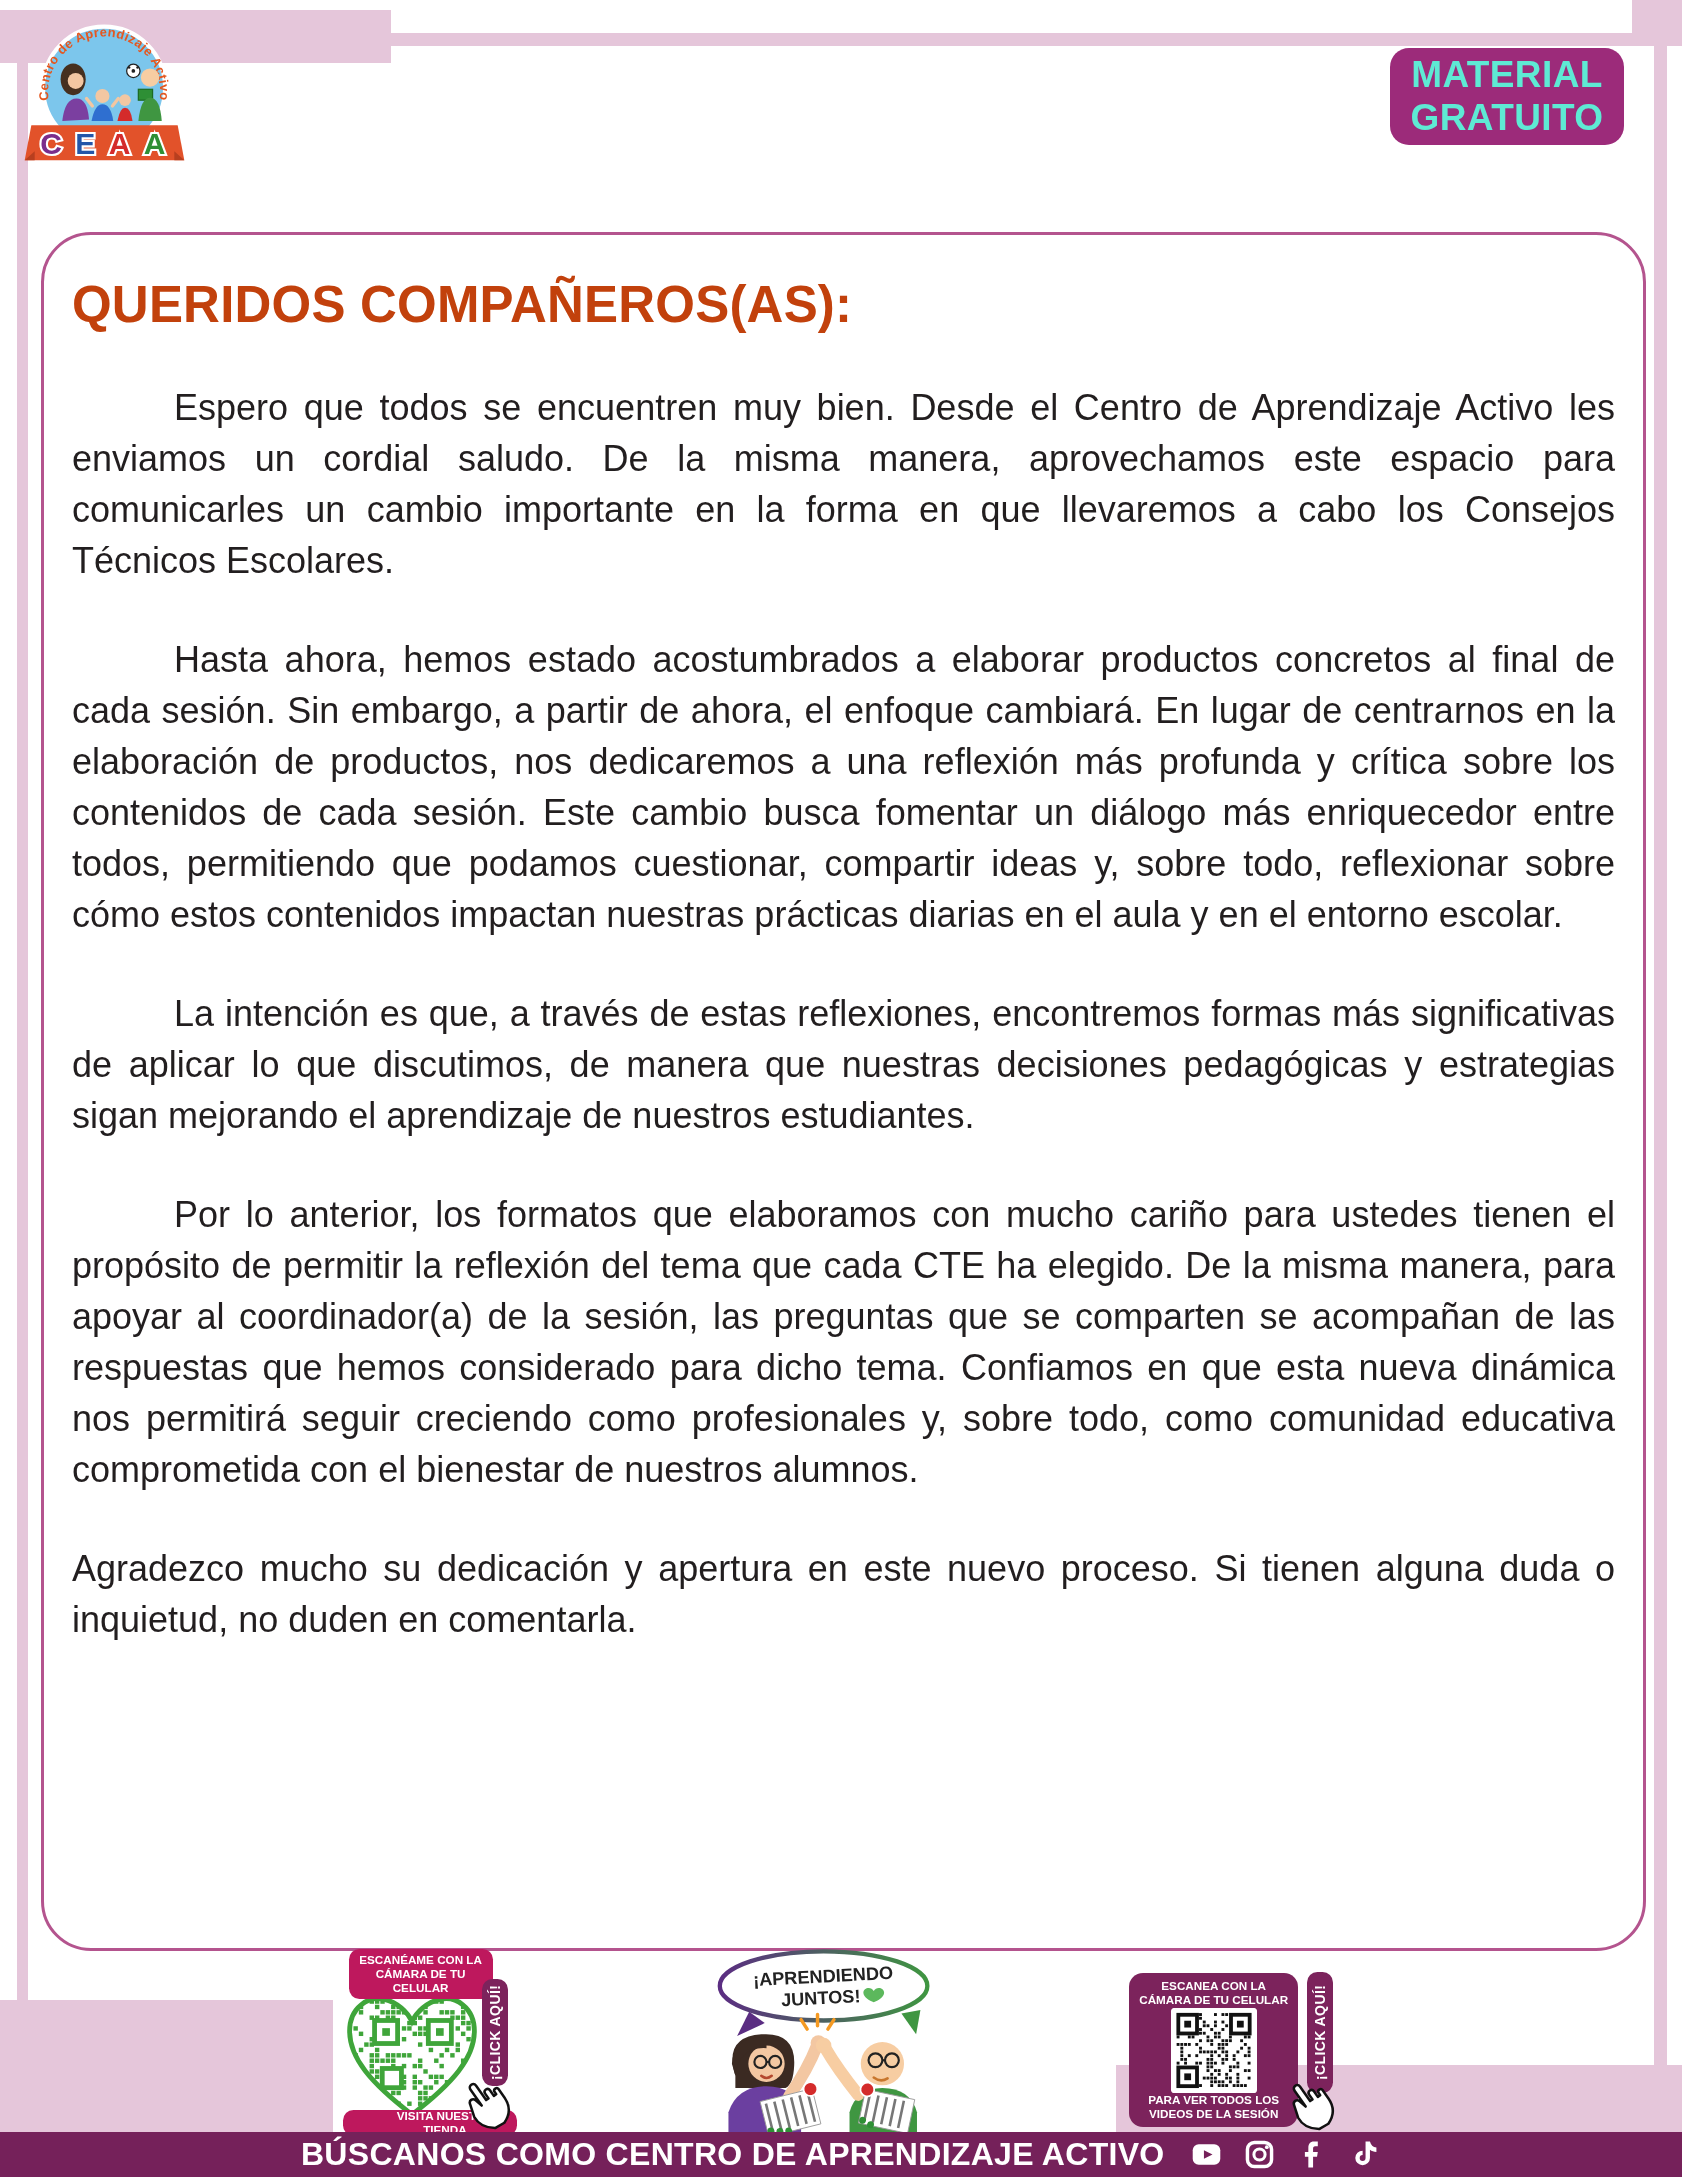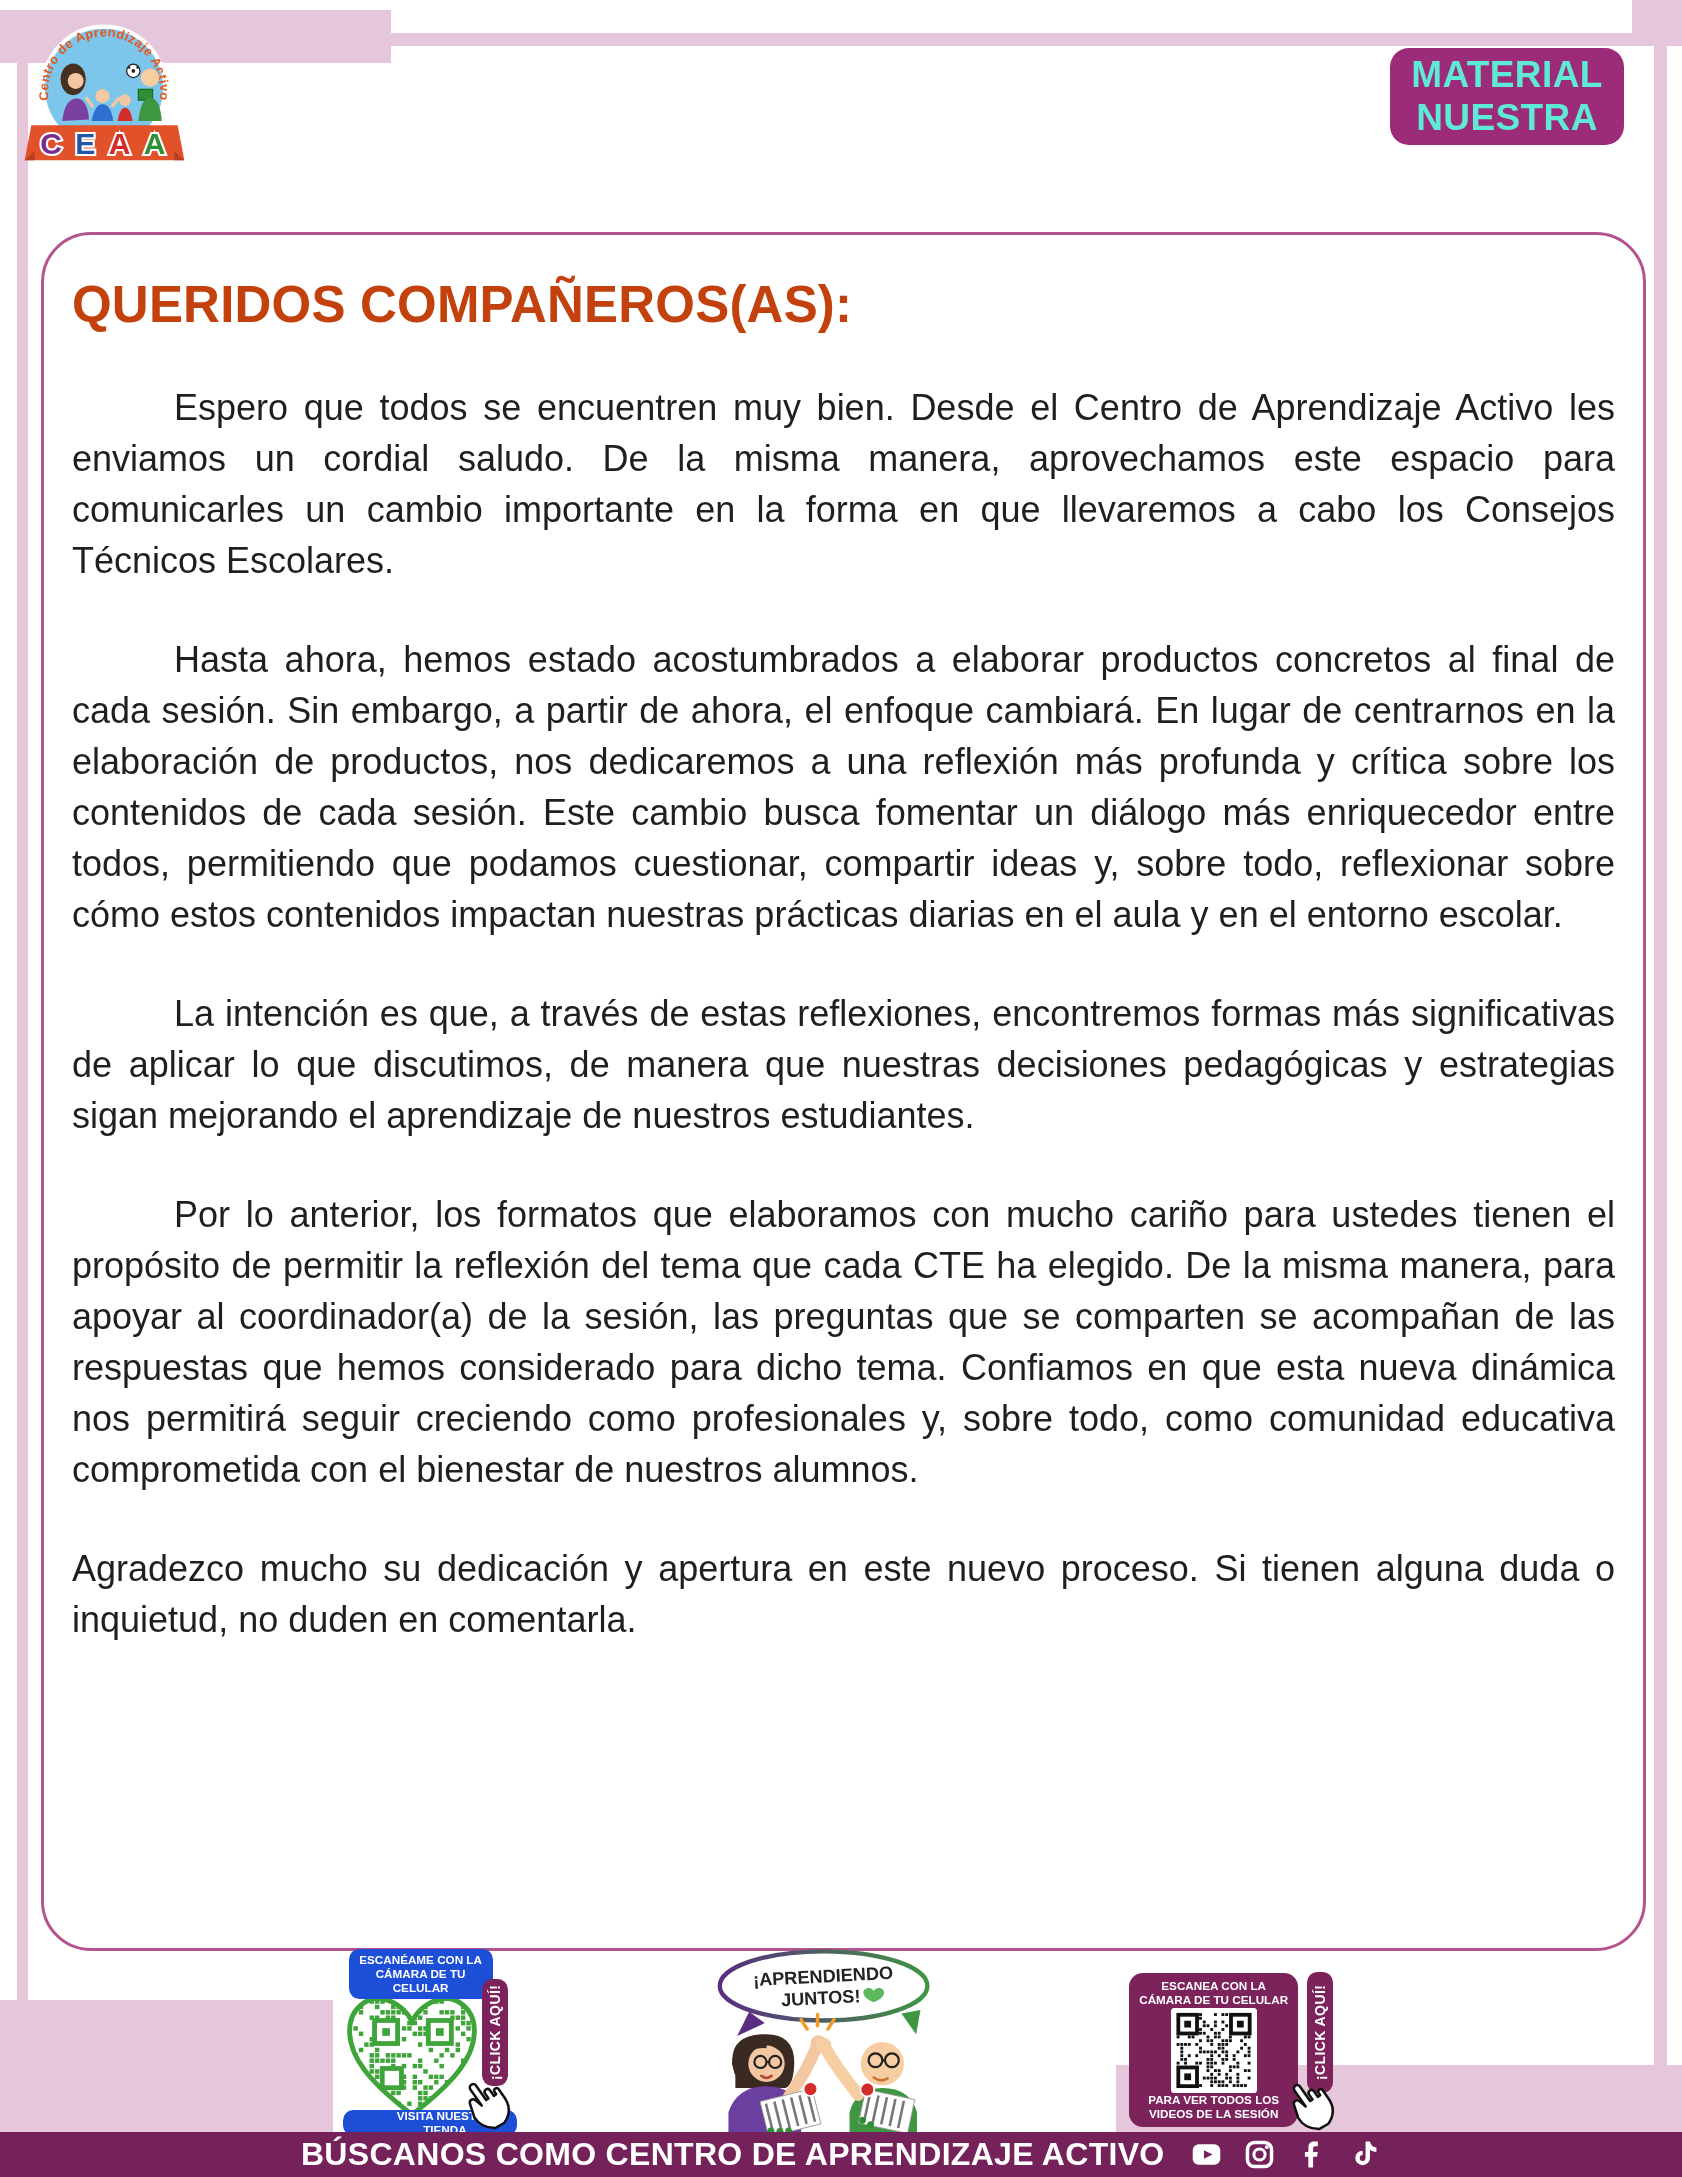--- a/index.html
+++ b/index.html
@@ -21,21 +21,21 @@
          color:#5eead4;font-weight:800;font-size:37px;line-height:1.16;letter-spacing:0.4px;z-index:3;}
   
   .card{position:absolute;left:41px;top:232px;width:1605px;height:1719px;box-sizing:border-box;
         background:#fff;border:3.5px solid #b4548e;border-radius:50px;padding:40px 28px 0 28px;z-index:2;}
   .salutation{margin:0;font-size:51px;font-weight:800;letter-spacing:0.2px;color:#c2410c;}
   .card p{margin:48px 0 0 0;font-size:36px;line-height:51px;text-align:justify;color:#221e1f;}
   .card p.indent{text-indent:102px;}
   .closing{margin:0;padding-top:123px;font-size:42px;font-weight:800;color:#1d191a;}
   
   .white-panel{position:absolute;left:333px;top:1937px;width:783px;height:195px;background:#fff;z-index:1;}
-  .pill{background:#1d4ed8;color:#fff;font-weight:700;text-align:center;border-radius:10.4px;
+  .pill{background:#be185d;color:#fff;font-weight:700;text-align:center;border-radius:10.4px;
         display:flex;align-items:center;justify-content:center;z-index:4;position:absolute;}
   .pill-sm{font-size:11.7px;line-height:1.22;padding:3.5px 7px;}
   .vpill{position:absolute;background:#7c235c;color:#fff;font-weight:800;border-radius:10.4px;
          writing-mode:vertical-rl;transform:rotate(180deg);display:flex;align-items:center;justify-content:center;
          font-size:14px;letter-spacing:0.4px;z-index:5;}
   .qr-left-unit,.qr-right-unit,.center-unit{position:absolute;z-index:4;}
   .qr-left-unit{left:333px;top:1944px;width:242px;height:189px;}
   .center-unit{left:597px;top:1946px;width:467px;height:187px;}
   .qr-right-unit{left:1124px;top:1968px;width:259px;height:164px;}
   .rcard{position:absolute;left:5.2px;top:5.2px;width:169px;height:154px;background:#7c235c;border-radius:14px;
@@ -97,21 +97,21 @@
     <text x="97" y="161" text-anchor="middle" font-size="36" font-weight="bold" stroke="#fff" stroke-width="5" paint-order="stroke" style="letter-spacing:3px;">
       <tspan fill="#7b2d8b">C</tspan>
       <tspan fill="#2456a8">E</tspan>
       <tspan fill="#d42b2b">A</tspan>
       <tspan fill="#2f8f35">A</tspan>
     </text>
   </svg>
 
   <div class="badge">
     <span>MATERIAL</span>
-    <span>NUESTRA</span>
+    <span>GRATUITO</span>
   </div>
 
   <section class="card">
     <h1 class="salutation">QUERIDOS COMPAÑEROS(AS):</h1>
     <p class="indent">Espero que todos se encuentren muy bien. Desde el Centro de Aprendizaje Activo les enviamos un cordial saludo. De la misma manera, aprovechamos este espacio para comunicarles un cambio importante en la forma en que llevaremos a cabo los Consejos Técnicos Escolares.</p>
     <p class="indent">Hasta ahora, hemos estado acostumbrados a elaborar productos concretos al final de cada sesión. Sin embargo, a partir de ahora, el enfoque cambiará. En lugar de centrarnos en la elaboración de productos, nos dedicaremos a una reflexión más profunda y crítica sobre los contenidos de cada sesión. Este cambio busca fomentar un diálogo más enriquecedor entre todos, permitiendo que podamos cuestionar, compartir ideas y, sobre todo, reflexionar sobre cómo estos contenidos impactan nuestras prácticas diarias en el aula y en el entorno escolar.</p>
     <p class="indent">La intención es que, a través de estas reflexiones, encontremos formas más significativas de aplicar lo que discutimos, de manera que nuestras decisiones pedagógicas y estrategias sigan mejorando el aprendizaje de nuestros estudiantes.</p>
     <p class="indent">Por lo anterior, los formatos que elaboramos con mucho cariño para ustedes tienen el propósito de permitir la reflexión del tema que cada CTE ha elegido. De la misma manera, para apoyar al coordinador(a) de la sesión, las preguntas que se comparten se acompañan de las respuestas que hemos considerado para dicho tema. Confiamos en que esta nueva dinámica nos permitirá seguir creciendo como profesionales y, sobre todo, como comunidad educativa comprometida con el bienestar de nuestros alumnos.</p>
     <p>Agradezco mucho su dedicación y apertura en este nuevo proceso. Si tienen alguna duda o inquietud, no duden en comentarla.</p>
   </section>

